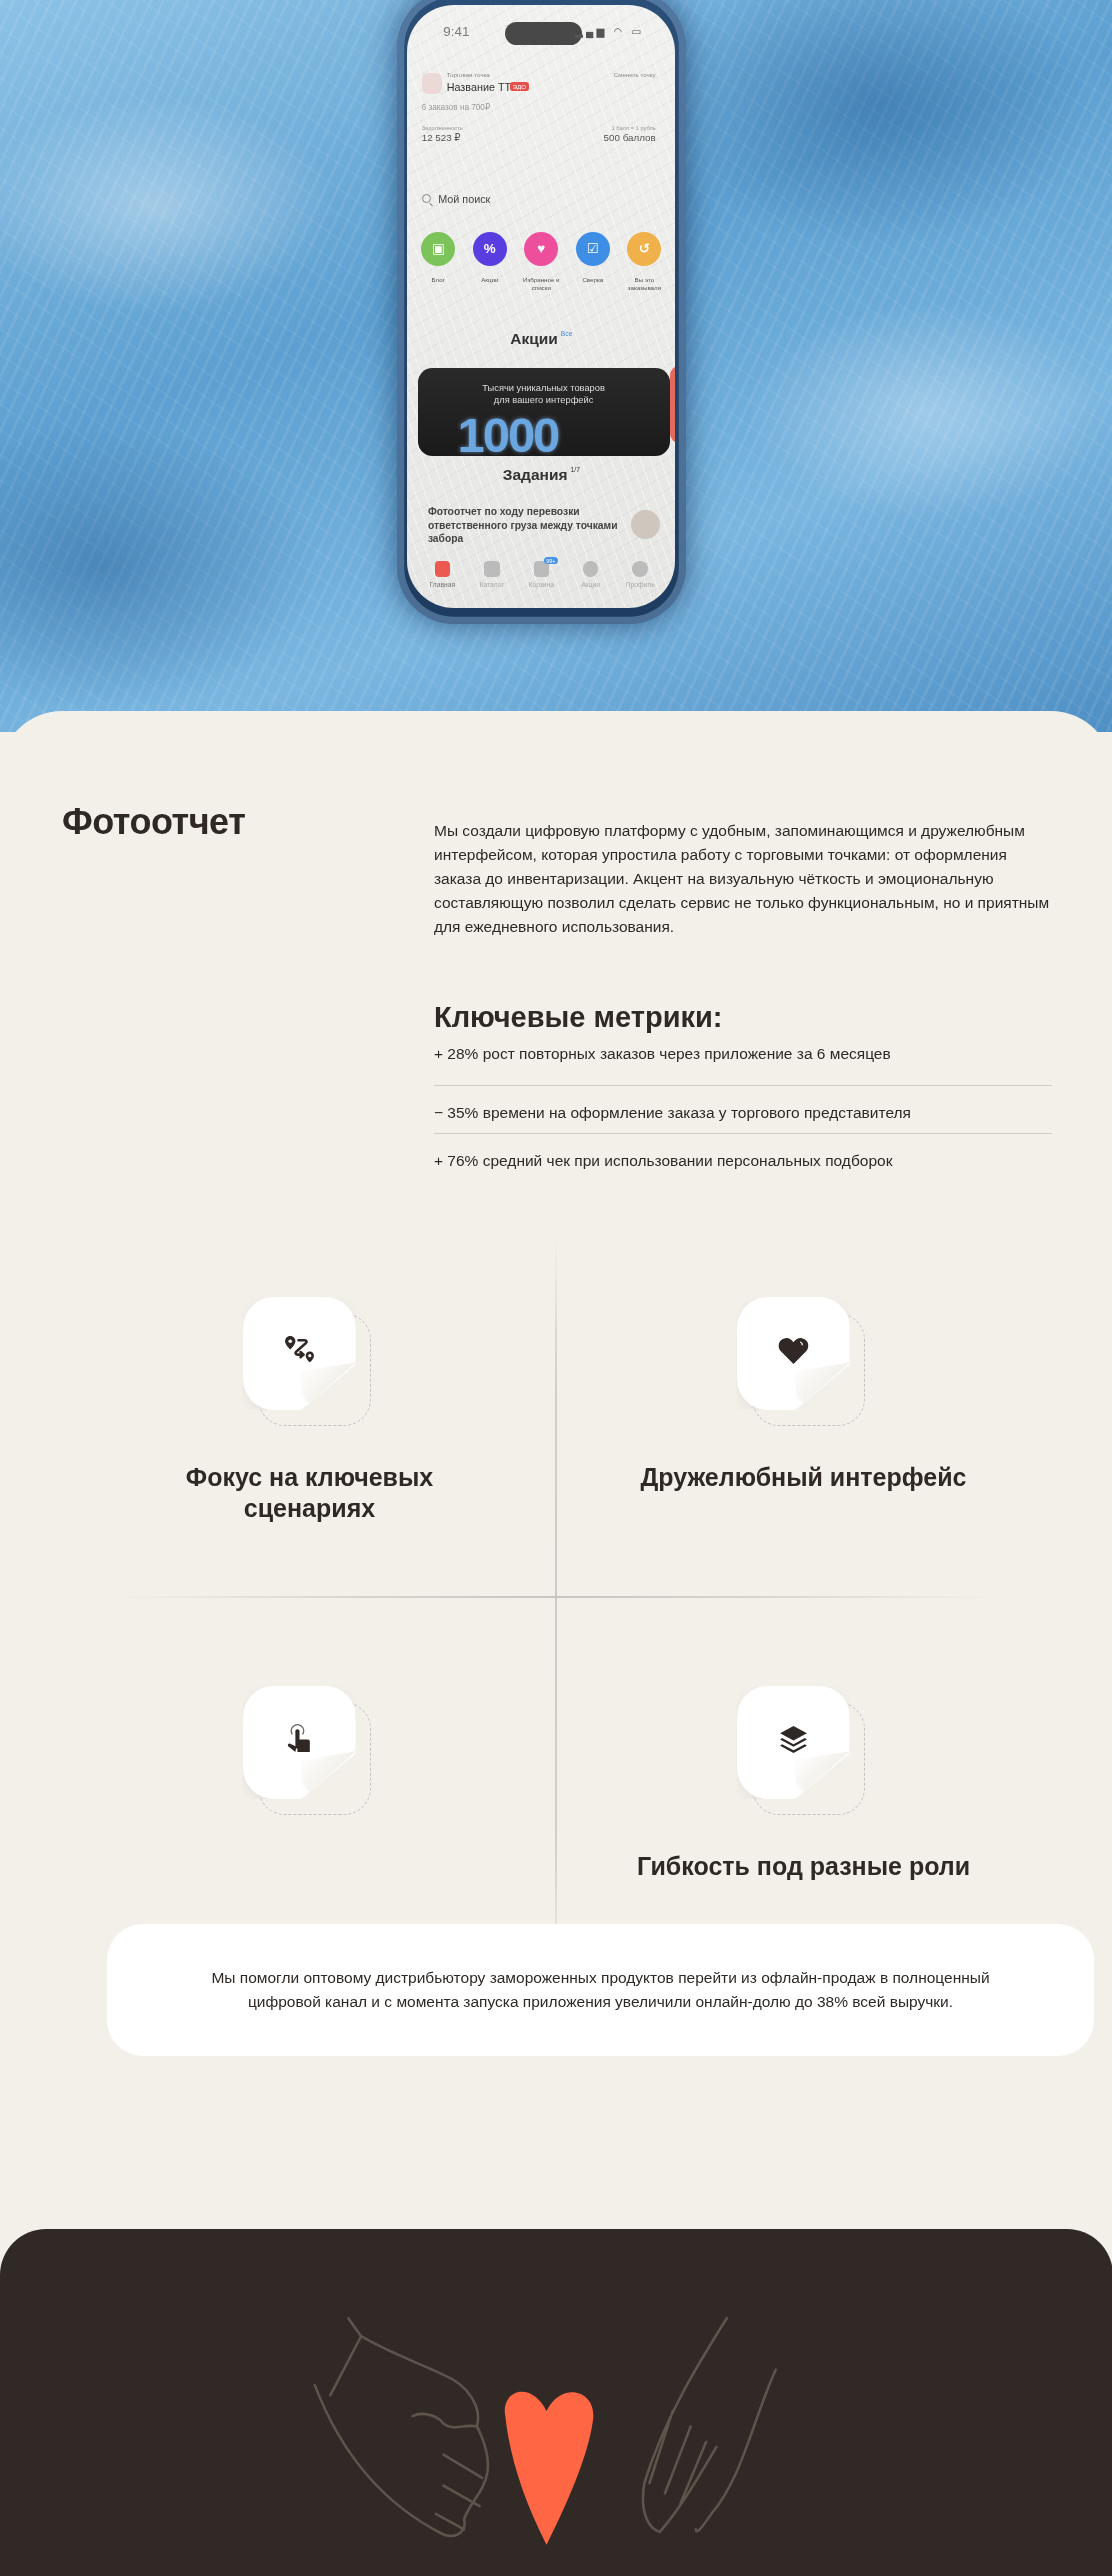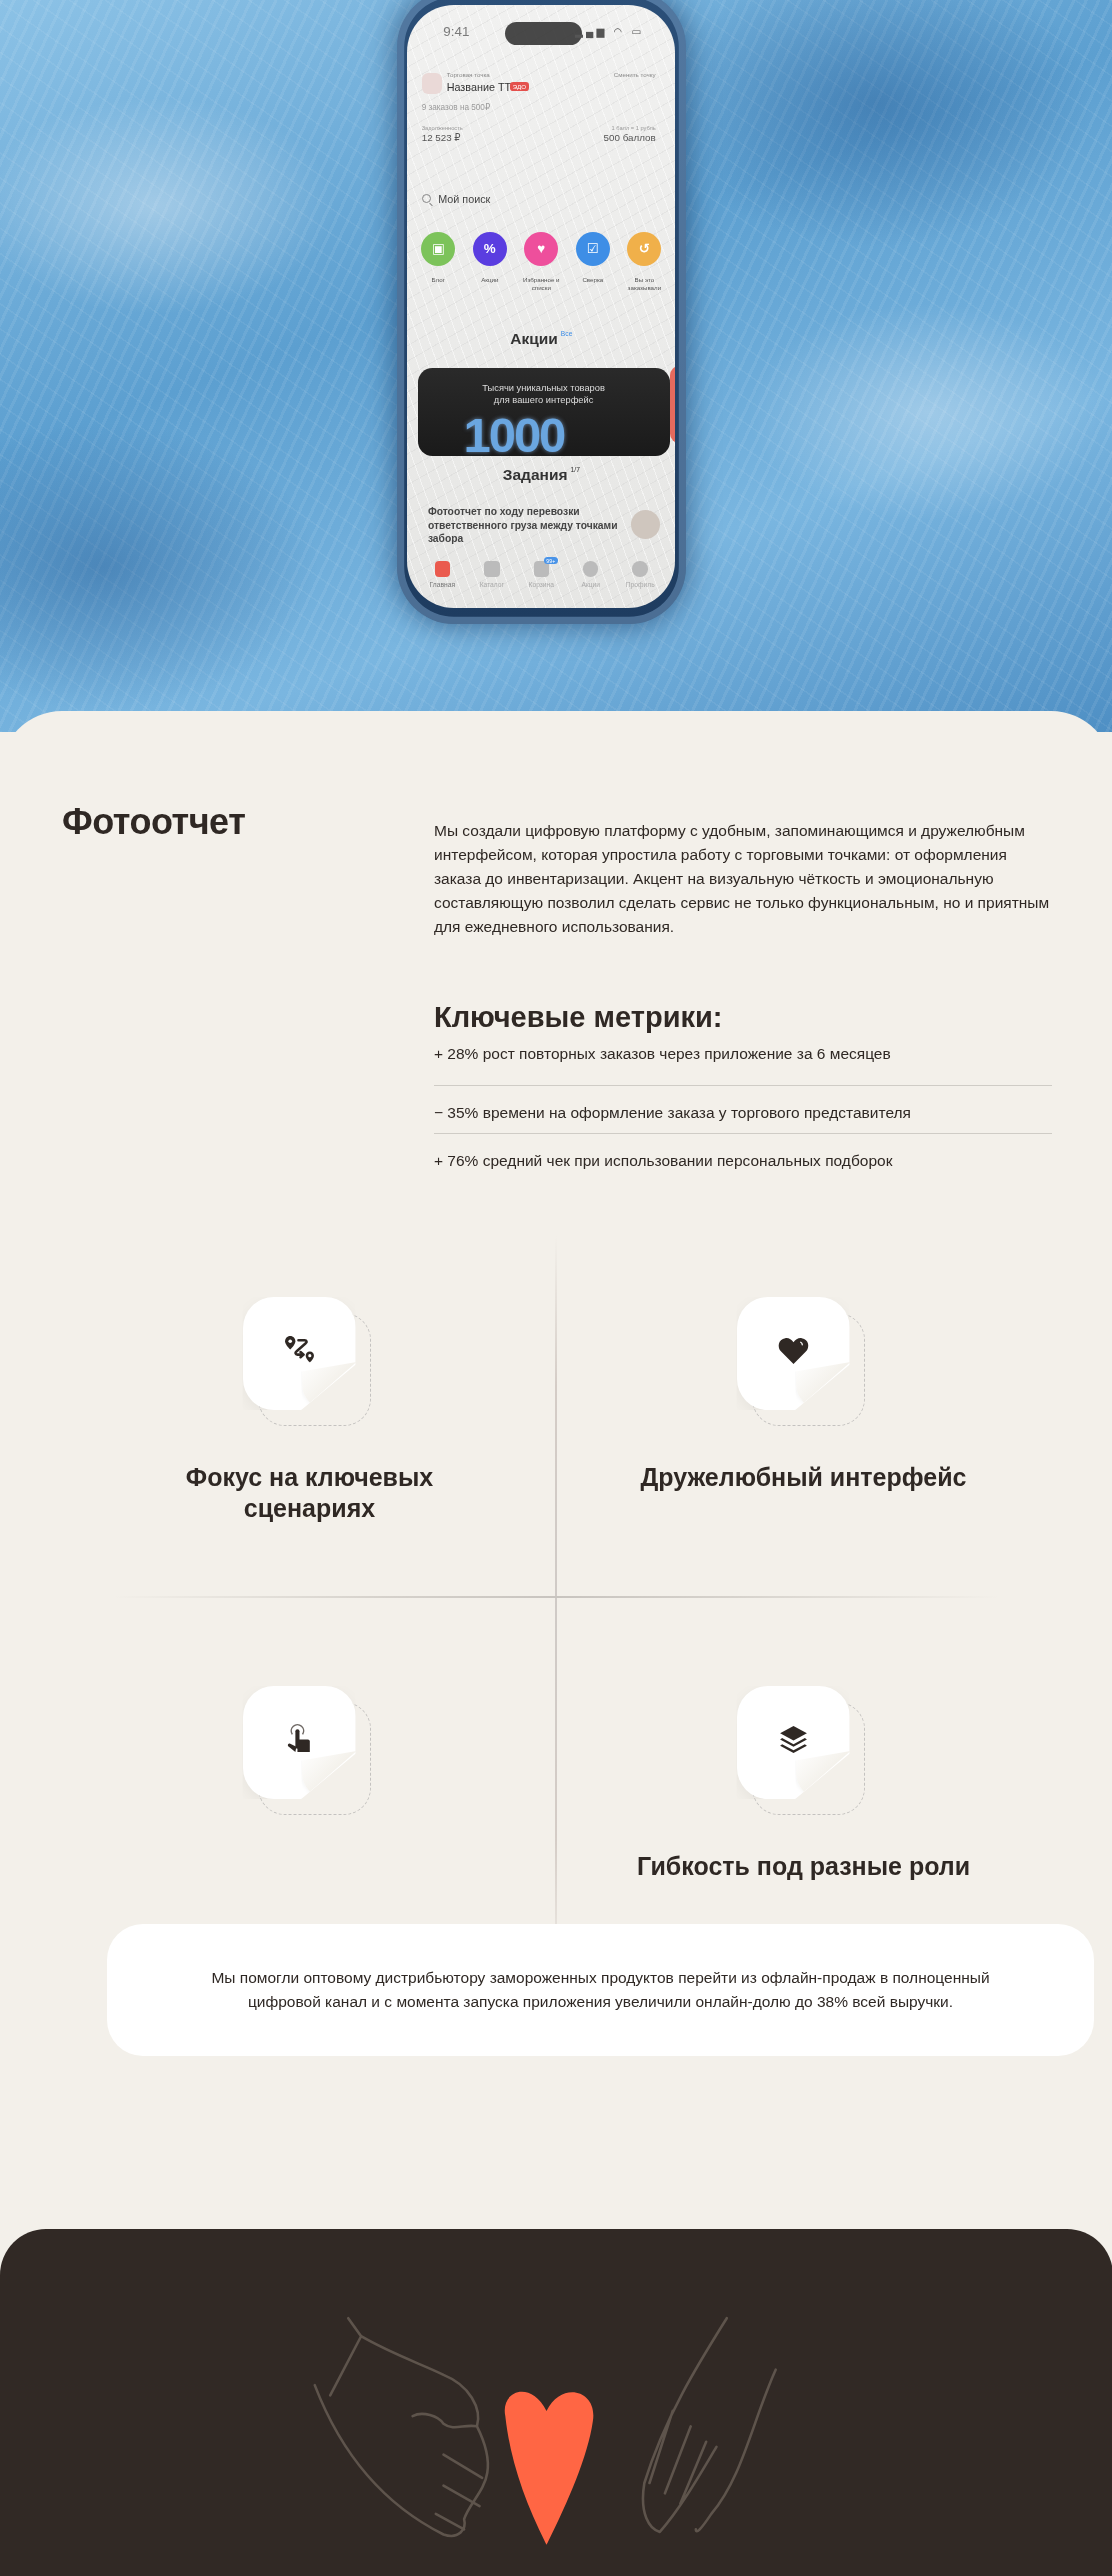--- a/index.html
+++ b/index.html
@@ -48,21 +48,21 @@
   .search .mag::after { content: ""; position: absolute; right: -3.1px; bottom: -3.1px; width: 4.1px; height: 1px; background: #888; transform: rotate(45deg); }
 
   .quick { position: absolute; left: 5.2px; right: 5.2px; top: 227px; display: flex; justify-content: space-between; }
   .qi { width: 52px; text-align: center; font-size: 6.2px; color: #555; line-height: 1.3; }
   .qi .c { width: 34px; height: 34px; border-radius: 50%; margin: 0 auto 9.3px; display: flex; align-items: center; justify-content: center; color: #fff; font-size: 13.4px; font-weight: bold; }
 
   .sec-title { position: absolute; left: 0; right: 0; text-align: center; font-size: 15.5px; font-weight: bold; color: #333; }
   .sec-title sup { font-size: 6.7px; font-weight: normal; vertical-align: top; margin-left: 3.1px; }
   .promo { position: absolute; left: 10.3px; top: 355px; width: 252px; height: 88px; border-radius: 14.4px; background: linear-gradient(180deg,#2a2a2a,#1a1a1a); overflow: hidden; margin-top: 8px; }
   .promo .ptxt { position: absolute; top: 13.4px; left: 0; right: 0; text-align: center; color: #ddd; font-size: 9.3px; line-height: 1.3; }
-  .promo .big { position: absolute; bottom: -7.2px; left: 46px; font-size: 49px; font-weight: bold; color: #6aa6e0; letter-spacing: -2.1px; text-shadow: 0 0 4.1px rgba(150,200,255,.6); }
+  .promo .big { position: absolute; bottom: -7.2px; left: 40px; font-size: 49px; font-weight: bold; color: #6aa6e0; letter-spacing: -2.1px; text-shadow: 0 0 4.1px rgba(150,200,255,.6); }
   .promo-side { position: absolute; right: -15.5px; top: 361px; width: 20.6px; height: 77px; border-radius: 9.3px; background: #e46a5e; }
 
   .task { position: absolute; left: 20.6px; top: 500px; width: 196px; font-size: 10.3px; font-weight: bold; color: #444; line-height: 1.3; }
   .task-ic { position: absolute; right: 15.5px; top: 505px; width: 29px; height: 29px; border-radius: 50%; background: #cfc6be; }
   .tabbar { position: absolute; left: 0; right: 0; top: 556px; display: flex; justify-content: space-around; padding: 0 10.3px; }
   .tab { text-align: center; font-size: 6.7px; color: #aaa; width: 41px; position: relative; }
   .tab .ti { width: 15.5px; height: 15.5px; margin: 0 auto 4.1px; border-radius: 4.1px; background: #bbb; }
   .tab.active { color: #777; }
   .tab.active .ti { background: #ea5a4e; }
   .tab .badge { position: absolute; top: -4.1px; left: 23px; font-size: 5.2px; color: #fff; background: #4a94e8; border-radius: 4.1px; padding: 0.5px 2.6px; }
@@ -109,21 +109,21 @@
         <span class="island"></span>
         <span class="icons">▂▄▆ ◠ ▭</span>
       </div>
 
       <div class="tt">
         <span class="logo"></span>
         <span class="lbl">Торговая точка</span>
         <span class="change">Сменить точку</span>
         <span class="name">Название ТТ</span>
         <span class="edo">ЭДО</span>
-        <span class="orders">9 заказов на 500₽</span>
+        <span class="orders">6 заказов на 700₽</span>
         <span class="debt-l">Задолженность</span>
         <span class="debt-v">12 523 ₽</span>
         <span class="pts-l">1 балл = 1 рубль</span>
         <span class="pts-v">500 баллов</span>
       </div>
 
       <div class="search">
         <span class="mag"></span>
         <span>Мой поиск</span>
       </div>

